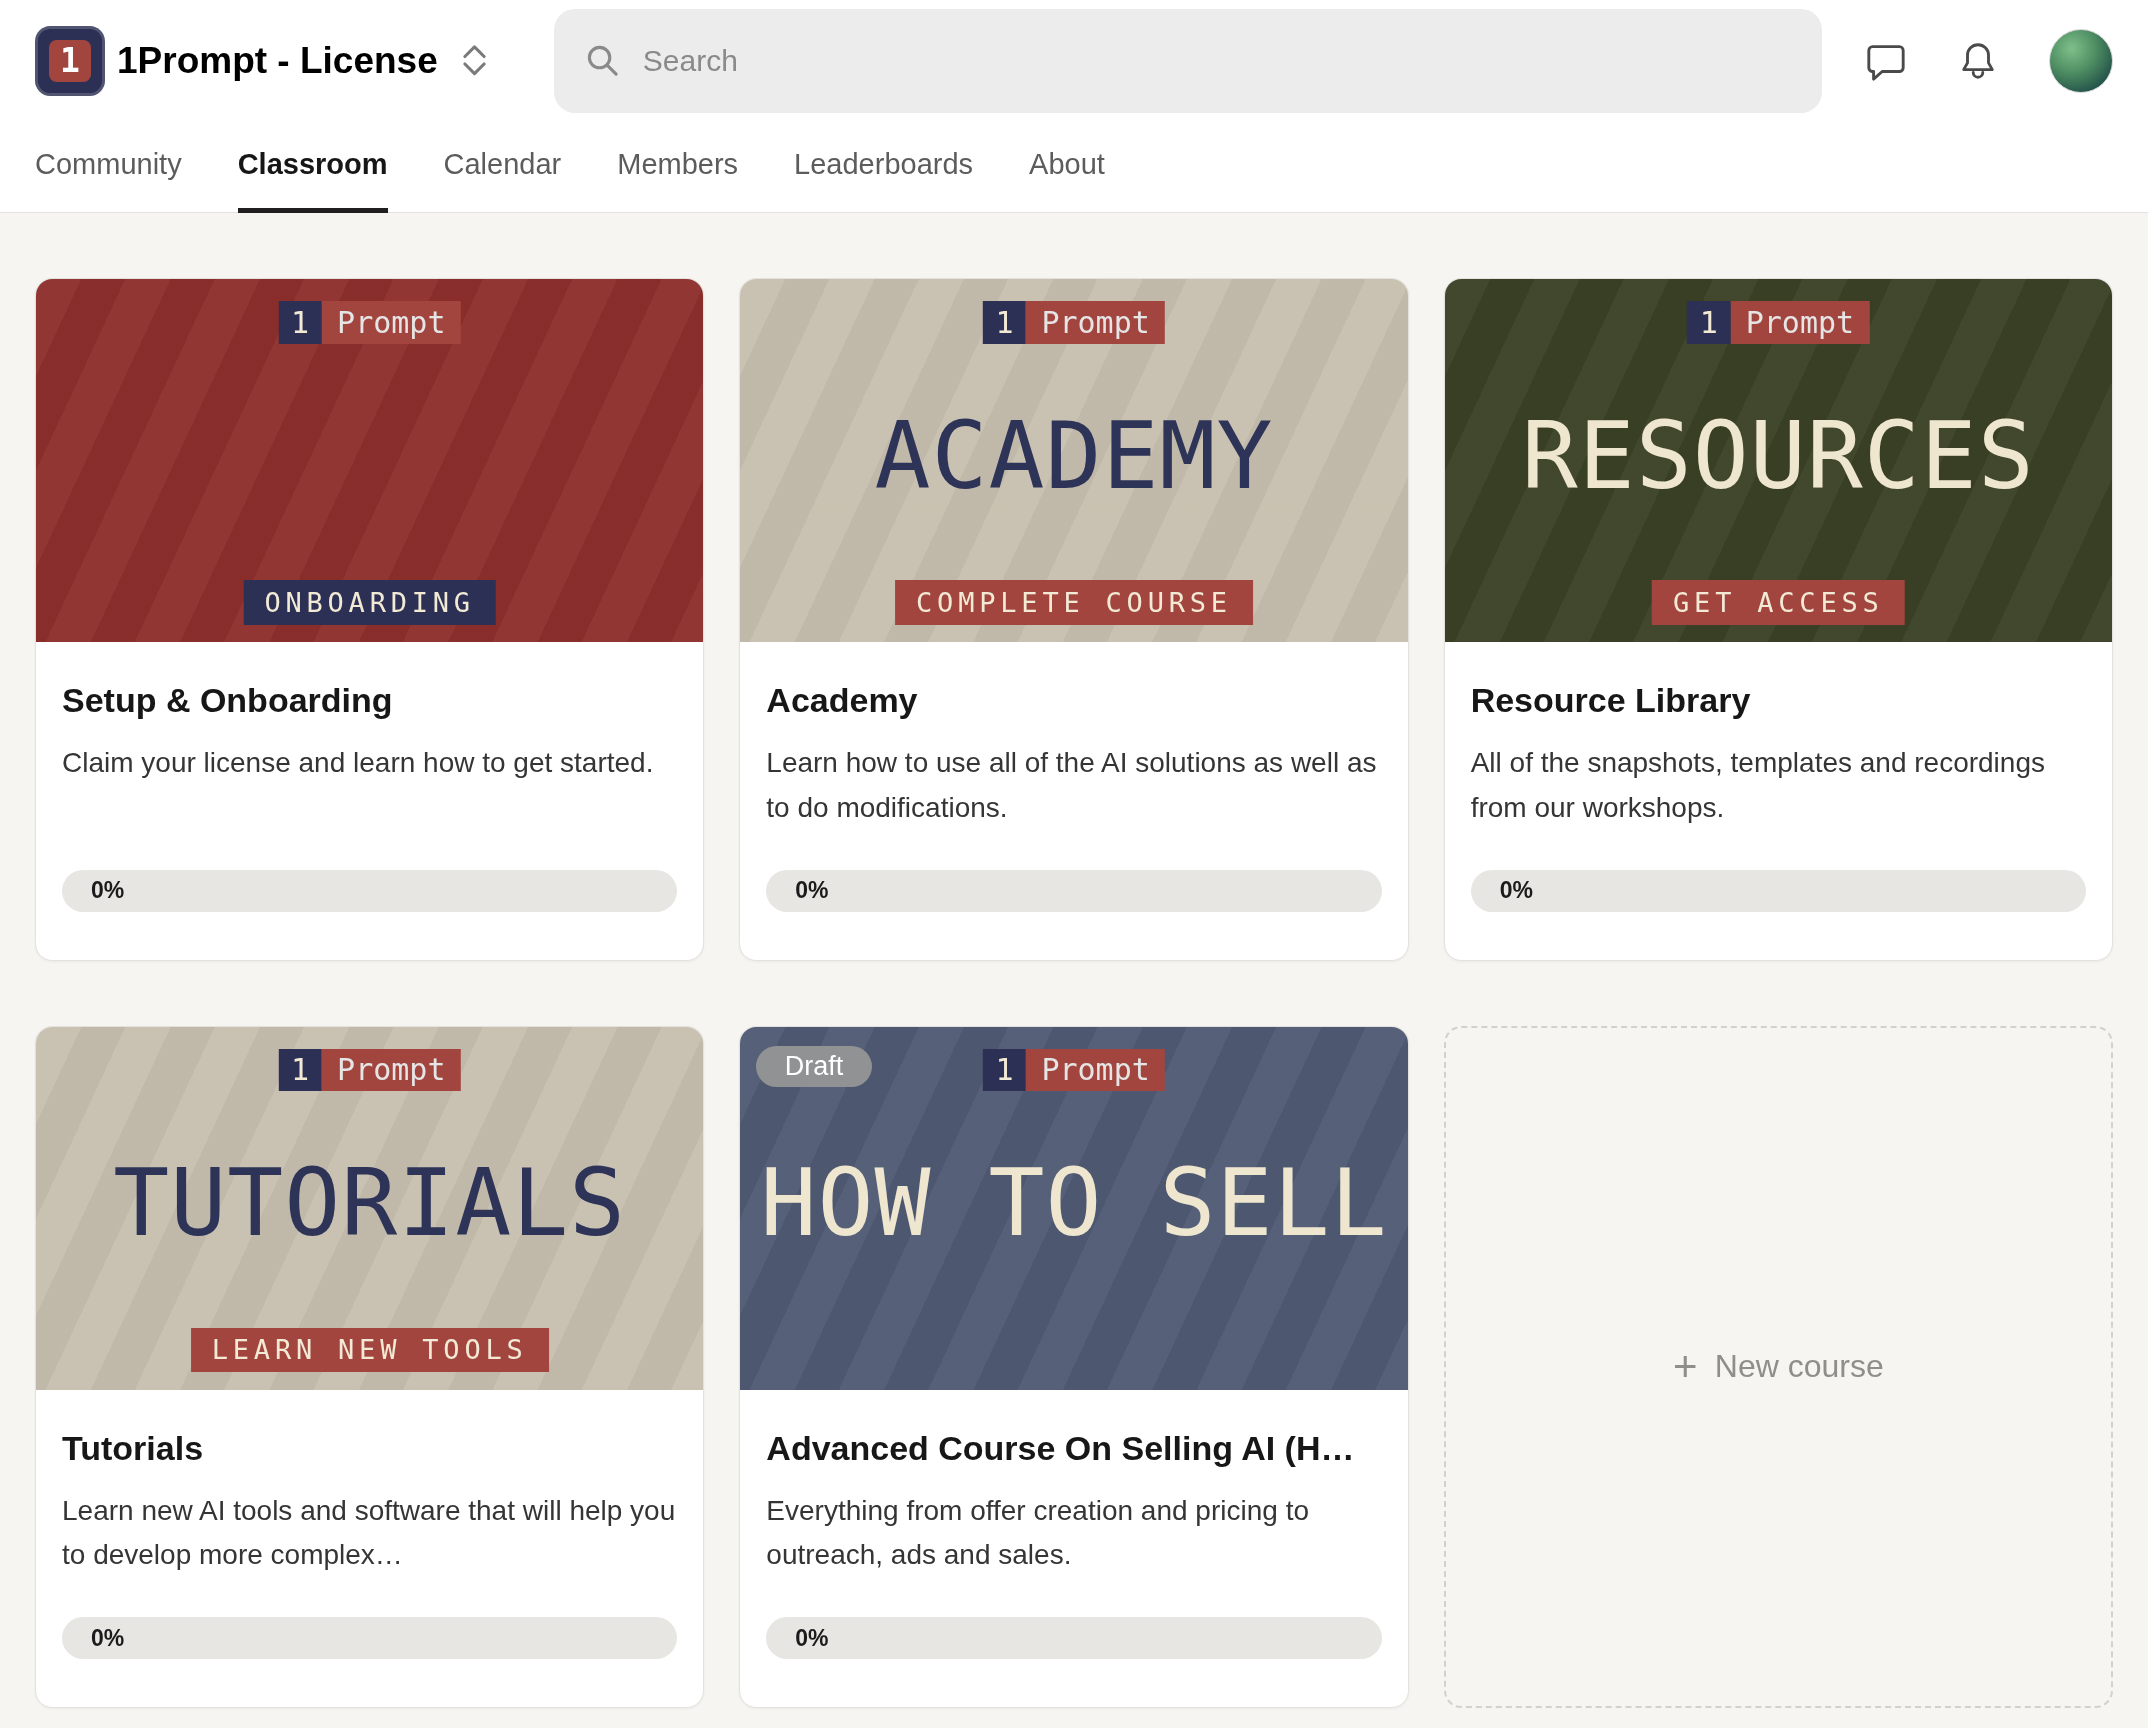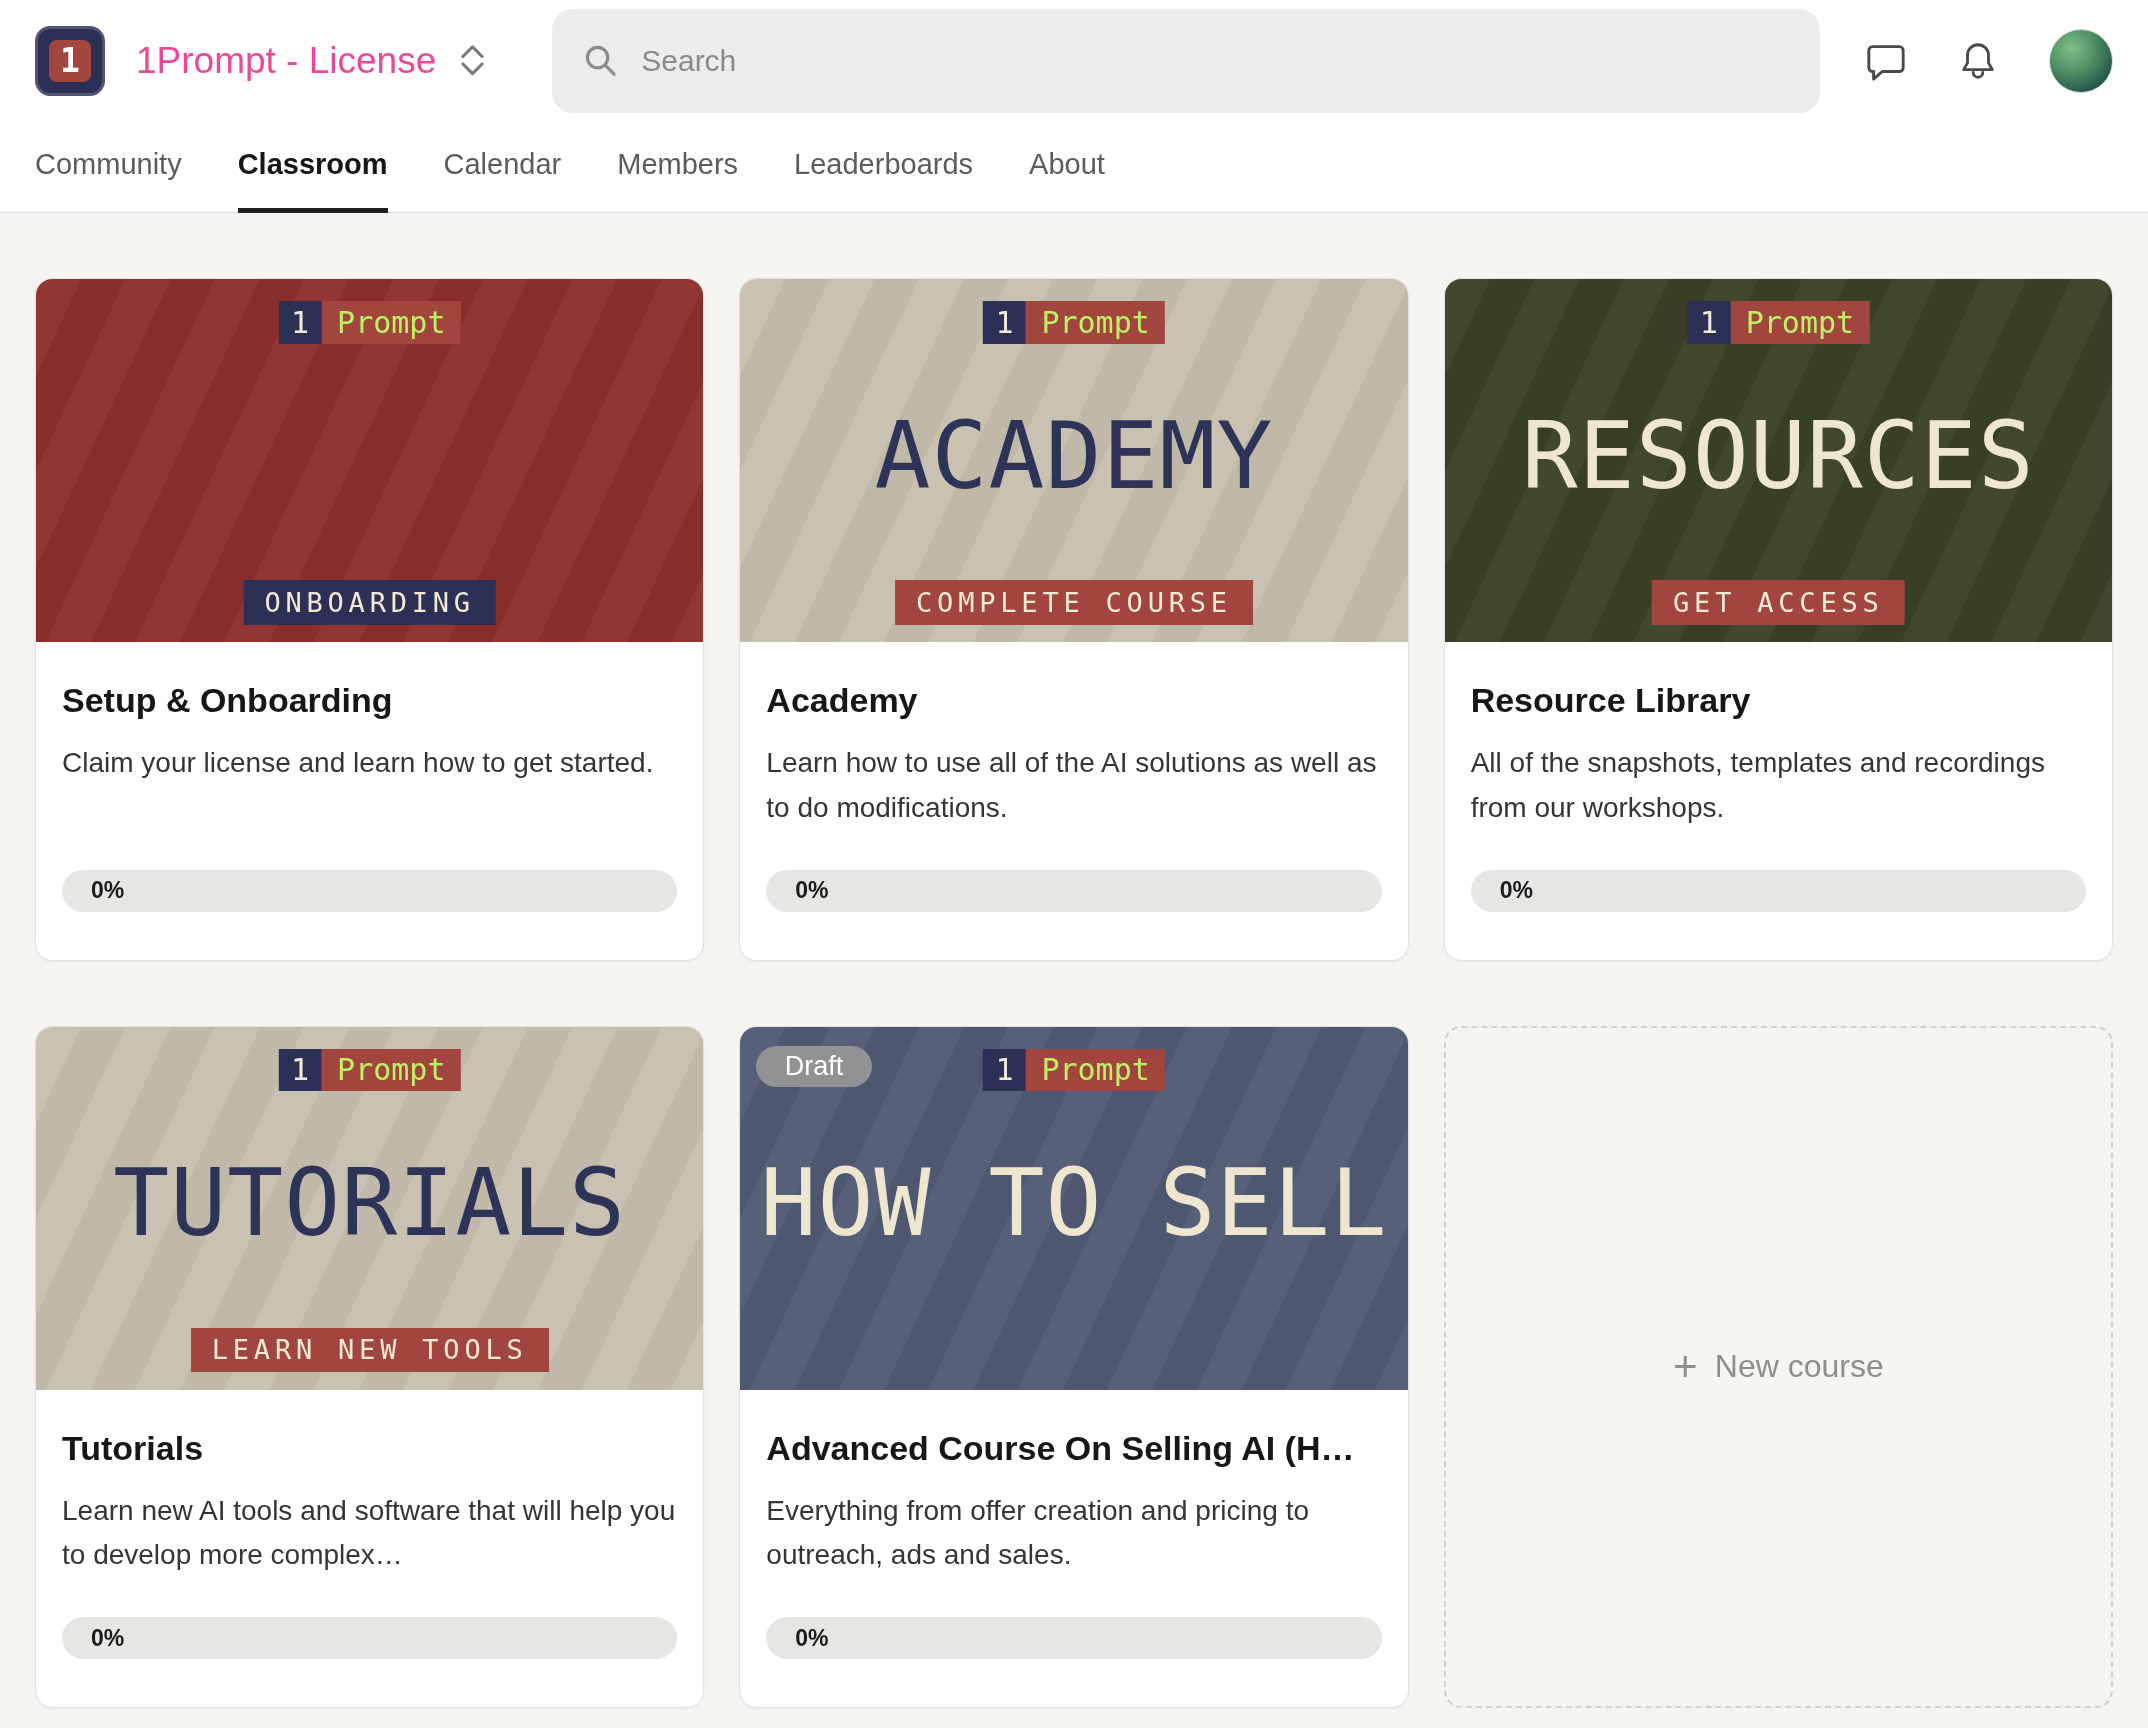--- a/index.html
+++ b/index.html
@@ -20,21 +20,21 @@
     width: 70px; height: 70px; border-radius: 15.4px;
     background: #2b3054; display: flex; align-items: center; justify-content: center;
     flex: none; cursor: pointer;
     box-shadow: inset 0 0 0 2.9px rgba(255,255,255,.18);
   }
   .logo-inner {
     width: 42px; height: 42px; border-radius: 7.7px; background: #a3453f;
     color: #fff; font-family: "DejaVu Sans Mono", monospace; font-weight: bold;
     font-size: 33px; display: flex; align-items: center; justify-content: center;
   }
-  .community-title { font-size: 37px; font-weight: 400; margin-left: 31px; color: #ec4899; white-space: nowrap; }
+  .community-title { font-size: 37px; font-weight: 700; margin-left: 12px; color: #000000; white-space: nowrap; }
   .switcher { margin-left: 25px; display: flex; flex-direction: column; gap: 3.9px; cursor: pointer; }
   .switcher svg { display: block; }
 
   .search {
     margin-left: 68px; width: 1268px; height: 104px; flex: none;
     background: #ececec; border-radius: 21px;
     display: flex; align-items: center; padding: 0 31px; gap: 23px;
   }
   .search svg { flex: none; }
   .search input {
@@ -91,21 +91,21 @@
 
   .brand-badge {
     position: absolute; top: 22px; left: 50%; transform: translateX(-50%);
     display: flex; font-family: "DejaVu Sans Mono", monospace; font-size: 30px;
   }
   .brand-one {
     background: #2b3054; color: #f3ead6; padding: 3.9px 12.6px;
     display: flex; align-items: center;
   }
   .brand-prompt {
-    background: #a3453f; color: #bef264; padding: 3.9px 15.4px;
+    background: #a3453f; color: #e5e5e5; padding: 3.9px 15.4px;
     display: flex; align-items: center;
   }
 
   .cover-title {
     position: absolute; top: 50%; left: 50%; transform: translate(-50%, -55%);
     font-family: "DejaVu Sans Mono", monospace; font-size: 93px;
     white-space: nowrap; letter-spacing: 1px;
   }
   .cover-title--cream { color: #efe6cf; }
   .cover-title--navy  { color: #2e3358; }

